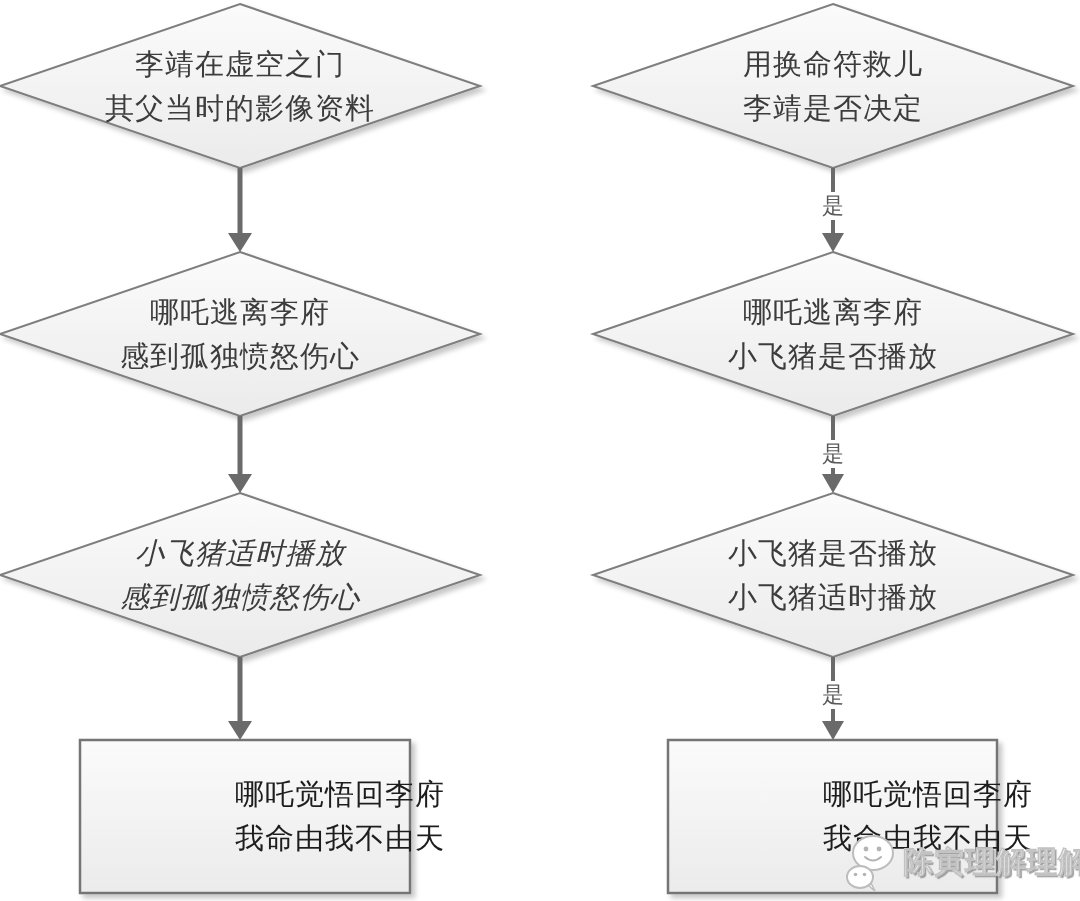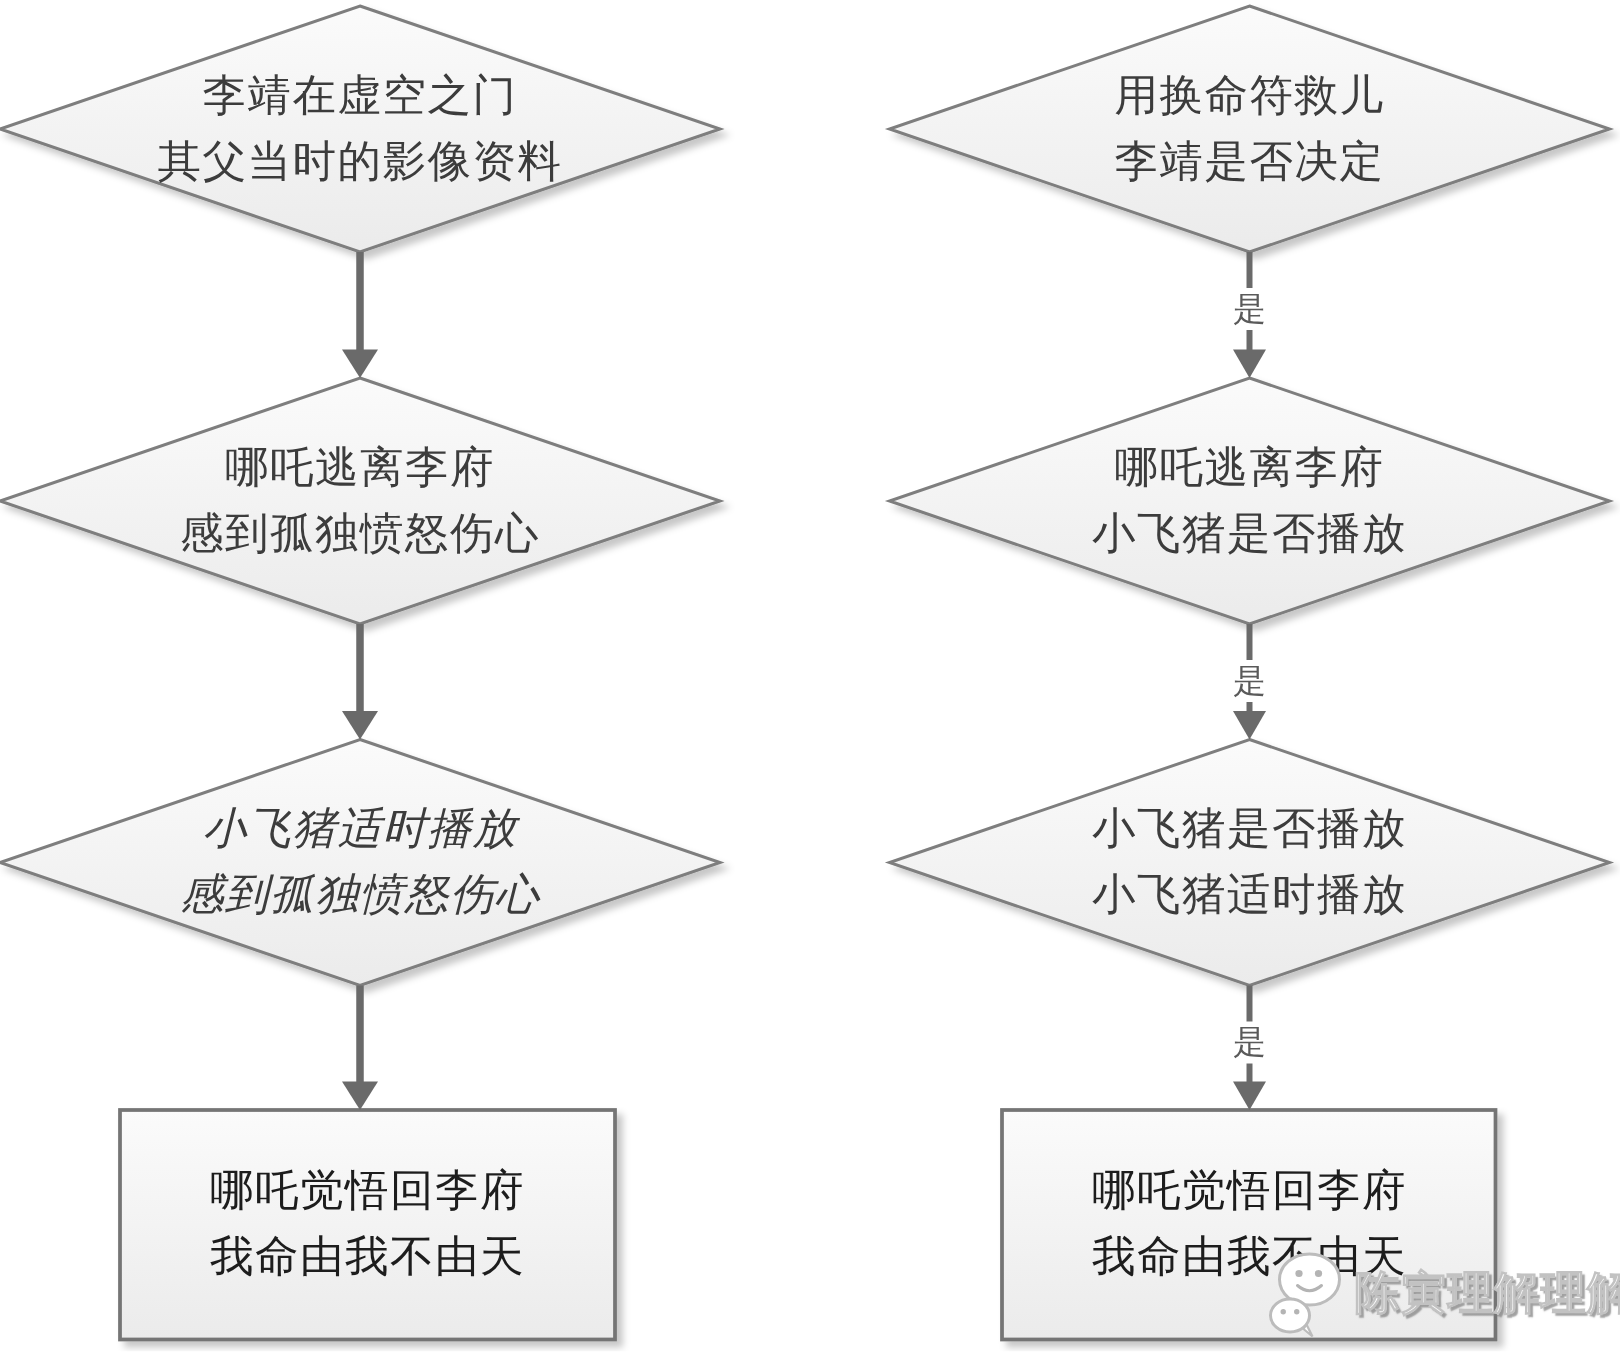--- a/index.html
+++ b/index.html
@@ -2,21 +2,21 @@
 <html><head>
 <meta charset="utf-8">
 <style>
   html,body{margin:0;padding:0;background:#ffffff;}
   .canvas{position:relative;width:1080px;height:901px;background:#ffffff;overflow:hidden;
           font-family:"Liberation Sans", sans-serif;}
   .canvas svg.layer{position:absolute;left:0;top:0;}
   .node-text{position:absolute;display:flex;flex-direction:column;align-items:center;
              justify-content:center;text-align:center;font-size:29px;line-height:44px;
              color:#3c3c3c;letter-spacing:1px;}
-  .rect-text{color:#1d1d1d;}
+  .rect-text{color:#1d1d1d;align-items:flex-end;}
   .yes-label{position:absolute;width:44px;text-align:center;
              font-family:"Liberation Serif", serif;font-size:22px;color:#5a5a5a;}
   .watermark{position:absolute;left:843px;top:831px;display:flex;align-items:center;}
   .watermark-text{font-family:"Liberation Serif", serif;font-size:30px;font-weight:bold;
                   color:rgba(255,255,255,0.92);
                   -webkit-text-stroke:0.6px #c2c2c2;
                   text-shadow:2px 2px 1px rgba(130,130,130,0.75);
                   white-space:nowrap;letter-spacing:1px;}
 </style>
 </head>

